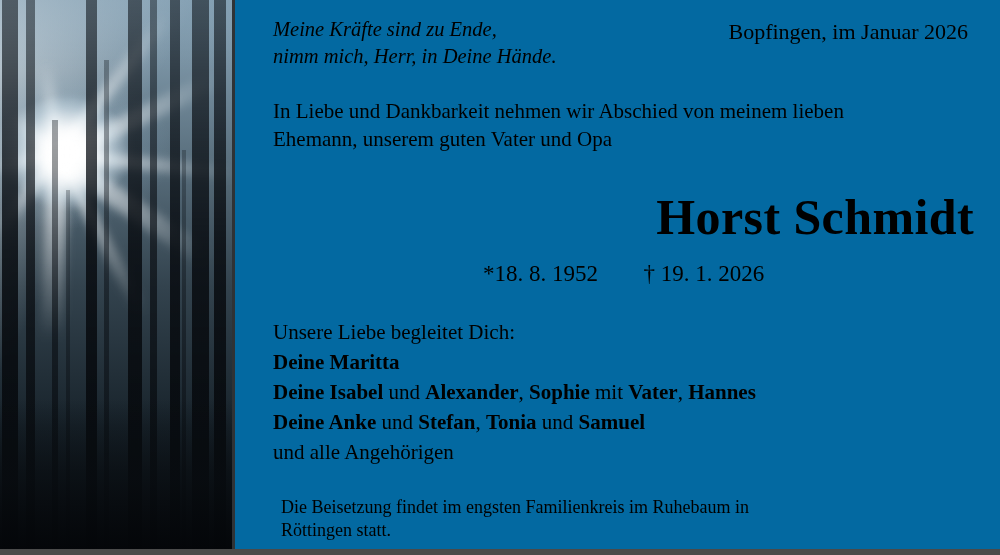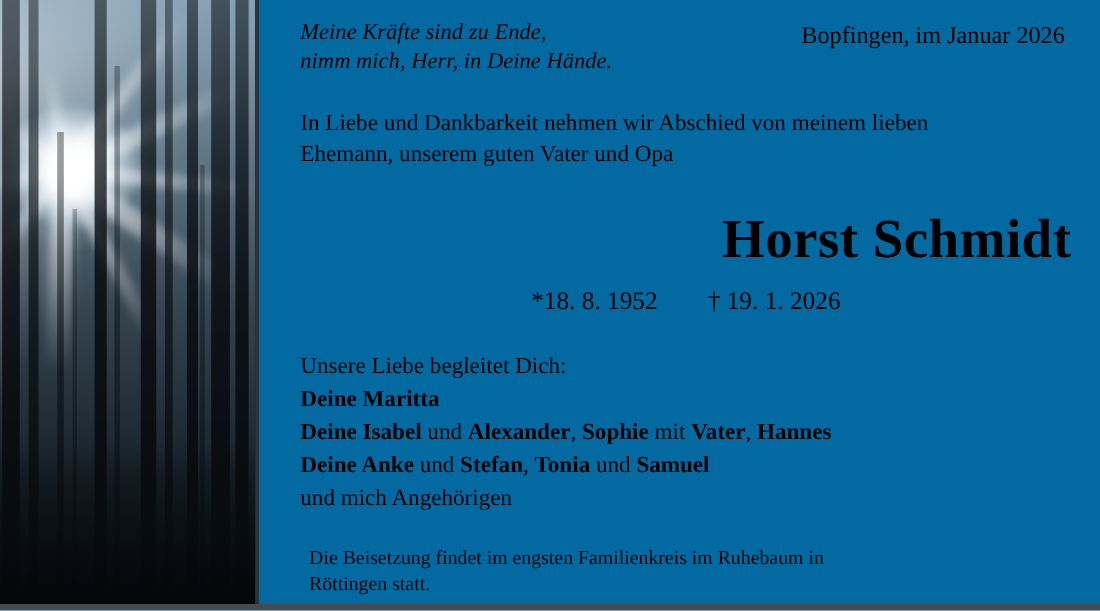--- a/index.html
+++ b/index.html
@@ -228,21 +228,21 @@
       <span class="sep"></span>
       <span>† 19. 1. 2026</span>
     </div>
 
     <div class="family">
       <div class="line">Unsere Liebe begleitet Dich:</div>
       <div id="family-lines">
           <div class="line"><b>Deine Maritta</b></div>
           <div class="line"><b>Deine Isabel</b><span> und </span><b>Alexander</b><span>, </span><b>Sophie</b><span> mit </span><b>Vater</b><span>, </span><b>Hannes</b></div>
           <div class="line"><b>Deine Anke</b><span> und </span><b>Stefan</b><span>, </span><b>Tonia</b><span> und </span><b>Samuel</b></div>
-          <div class="line"><span>und mich Angehörigen</span></div>
+          <div class="line"><span>und alle Angehörigen</span></div>
         </div>
     </div>
 
     <div class="funeral">Die Beisetzung findet im engsten Familienkreis im Ruhebaum in
 Röttingen statt.</div>
 
   </div>
 </div>
 
 </body></html>

